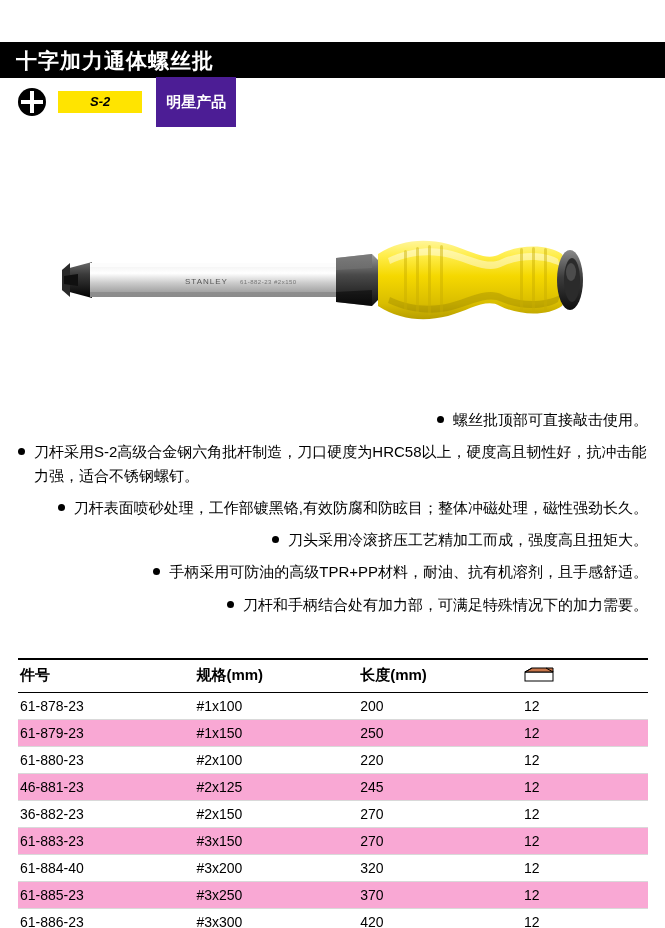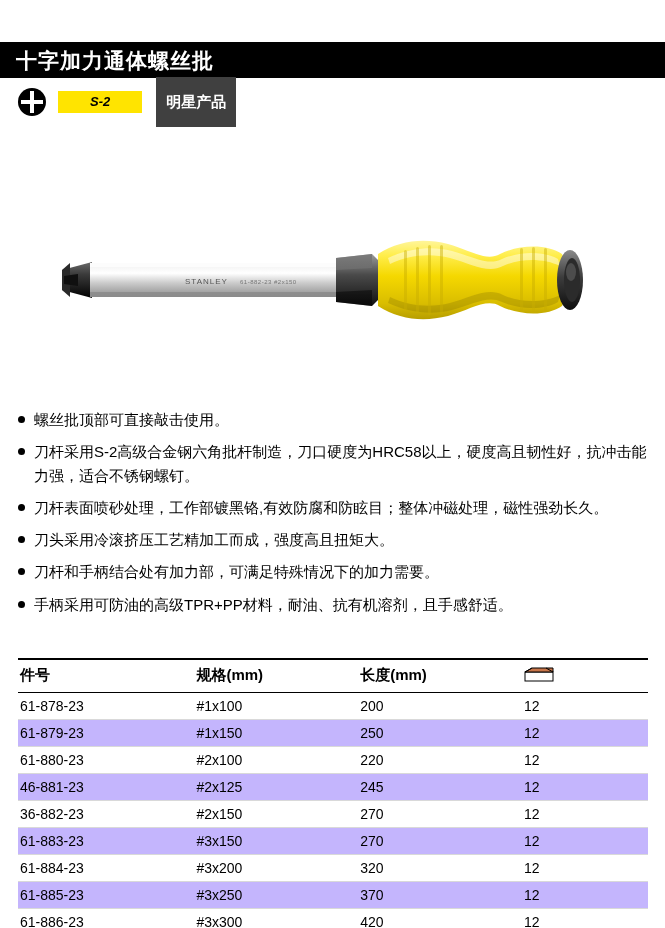--- a/index.html
+++ b/index.html
@@ -82,21 +82,21 @@
     background: #ffe400;
     color: #000000;
     font-size: 13px;
     font-weight: bold;
     font-style: italic;
     padding: 4px 32px;
     line-height: 1.15;
     margin-right: 14px;
   }
   .star-badge {
-    background: #404040;
+    background: #4c1d95;
     color: #ffffff;
     font-size: 15px;
     font-weight: bold;
     padding: 16px 10px;
     line-height: 1.2;
   }
 
   
   .product-image {
     position: absolute;
@@ -110,20 +110,21 @@
   .features {
     position: absolute;
     left: 18px;
     top: 408px;
     width: 630px;
   }
   .feature {
     display: flex;
     align-items: flex-start;
     margin-bottom: 9px;
+    justify-content: flex-end;
   }
   .bullet {
     flex: none;
     width: 7px;
     height: 7px;
     border-radius: 50%;
     background: #000000;
     margin-top: 8px;
     margin-right: 9px;
   }
@@ -157,21 +158,21 @@
     border-top: 2px solid #000000;
     border-bottom: 1px solid #000000;
   }
   .spec-table tbody tr {
     border-bottom: 1px solid #d9d9d9;
   }
   .spec-table tbody tr:last-child {
     border-bottom: 2px solid #000000;
   }
   .spec-table tbody tr.alt {
-    background: #c4b5fd;
+    background: #f9a8d4;
   }
   .col-part   { width: 28%; }
   .col-spec   { width: 26%; }
   .col-length { width: 26%; }
   .col-qty    { width: 20%; }
 
   .box-icon {
     display: inline-block;
     width: 30px;
     height: 15px;
@@ -299,25 +300,25 @@
     <div class="feature">
       <span class="bullet"></span>
       <span class="feature-text">刀杆表面喷砂处理，工作部镀黑铬,有效防腐和防眩目；整体冲磁处理，磁性强劲长久。</span>
     </div>
     <div class="feature">
       <span class="bullet"></span>
       <span class="feature-text">刀头采用冷滚挤压工艺精加工而成，强度高且扭矩大。</span>
     </div>
     <div class="feature">
       <span class="bullet"></span>
+      <span class="feature-text">手柄采用可防油的高级TPR+PP材料，耐油、抗有机溶剂，且手感舒适。</span>
+    </div>
+    <div class="feature">
+      <span class="bullet"></span>
       <span class="feature-text">刀杆和手柄结合处有加力部，可满足特殊情况下的加力需要。</span>
-    </div>
-    <div class="feature">
-      <span class="bullet"></span>
-      <span class="feature-text">手柄采用可防油的高级TPR+PP材料，耐油、抗有机溶剂，且手感舒适。</span>
     </div>
   </div>
 
   <table class="spec-table">
     <thead>
       <tr>
         <th class="col-part">件号</th>
         <th class="col-spec">规格(mm)</th>
         <th class="col-length">长度(mm)</th>
         <th class="col-qty">
@@ -363,21 +364,21 @@
         <td>270</td>
         <td>12</td>
       </tr>
       <tr class="alt">
         <td>61-883-23</td>
         <td>#3x150</td>
         <td>270</td>
         <td>12</td>
       </tr>
       <tr>
-        <td>61-884-23</td>
+        <td>61-884-40</td>
         <td>#3x200</td>
         <td>320</td>
         <td>12</td>
       </tr>
       <tr class="alt">
         <td>61-885-23</td>
         <td>#3x250</td>
         <td>370</td>
         <td>12</td>
       </tr>

